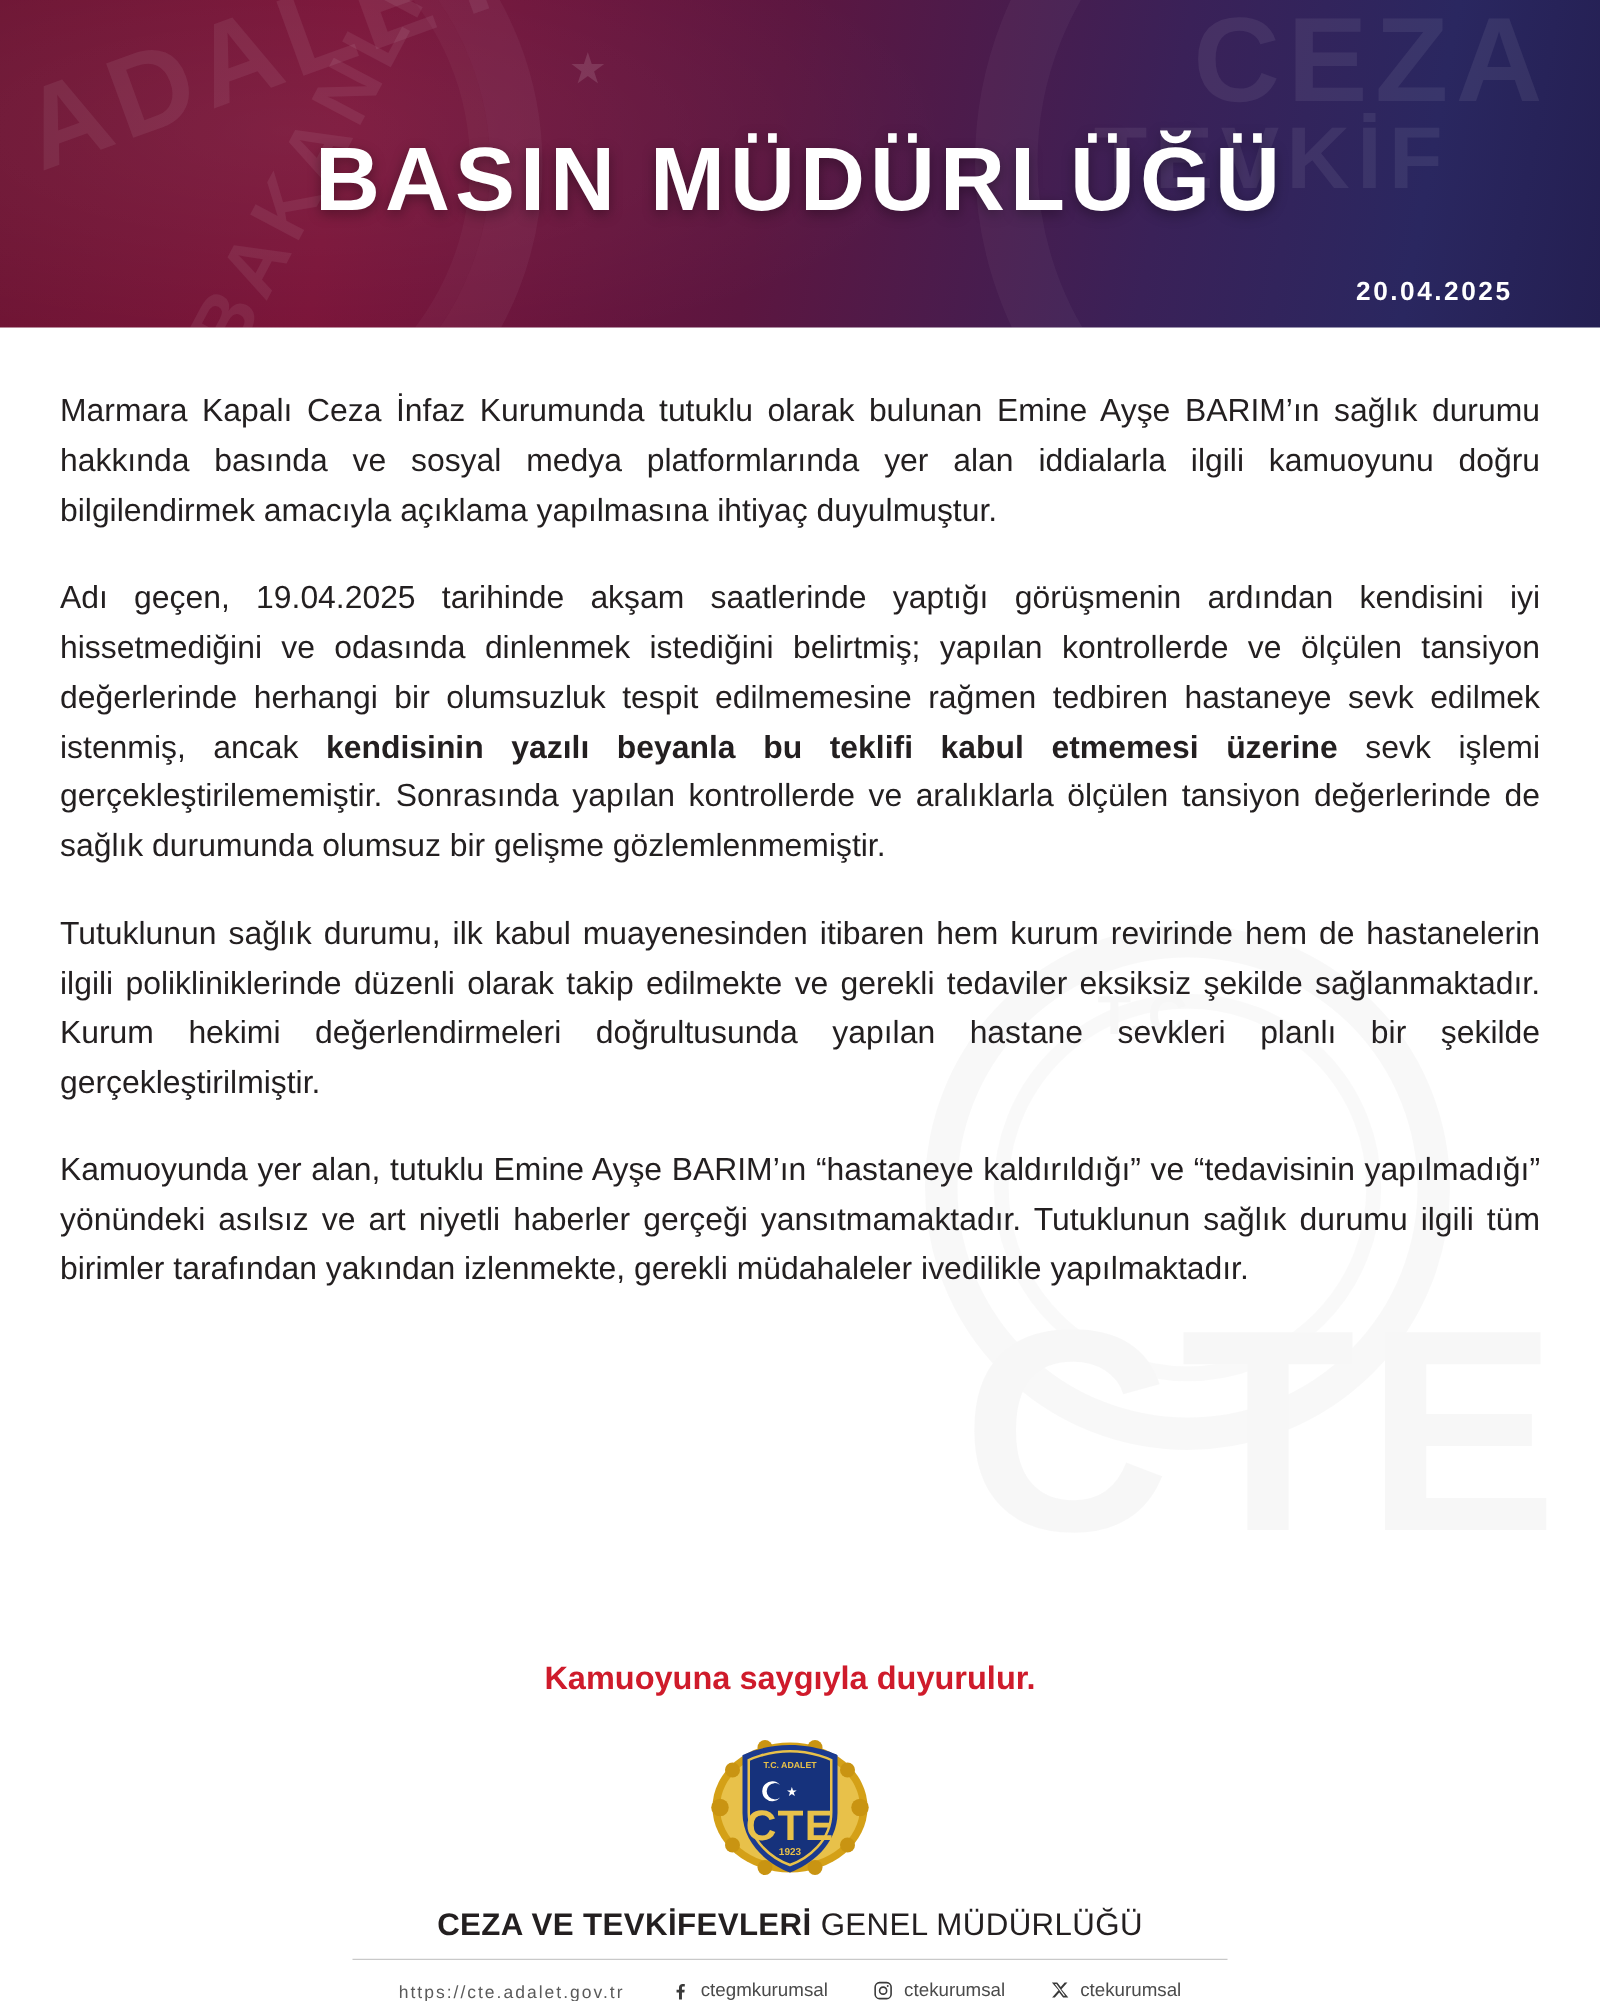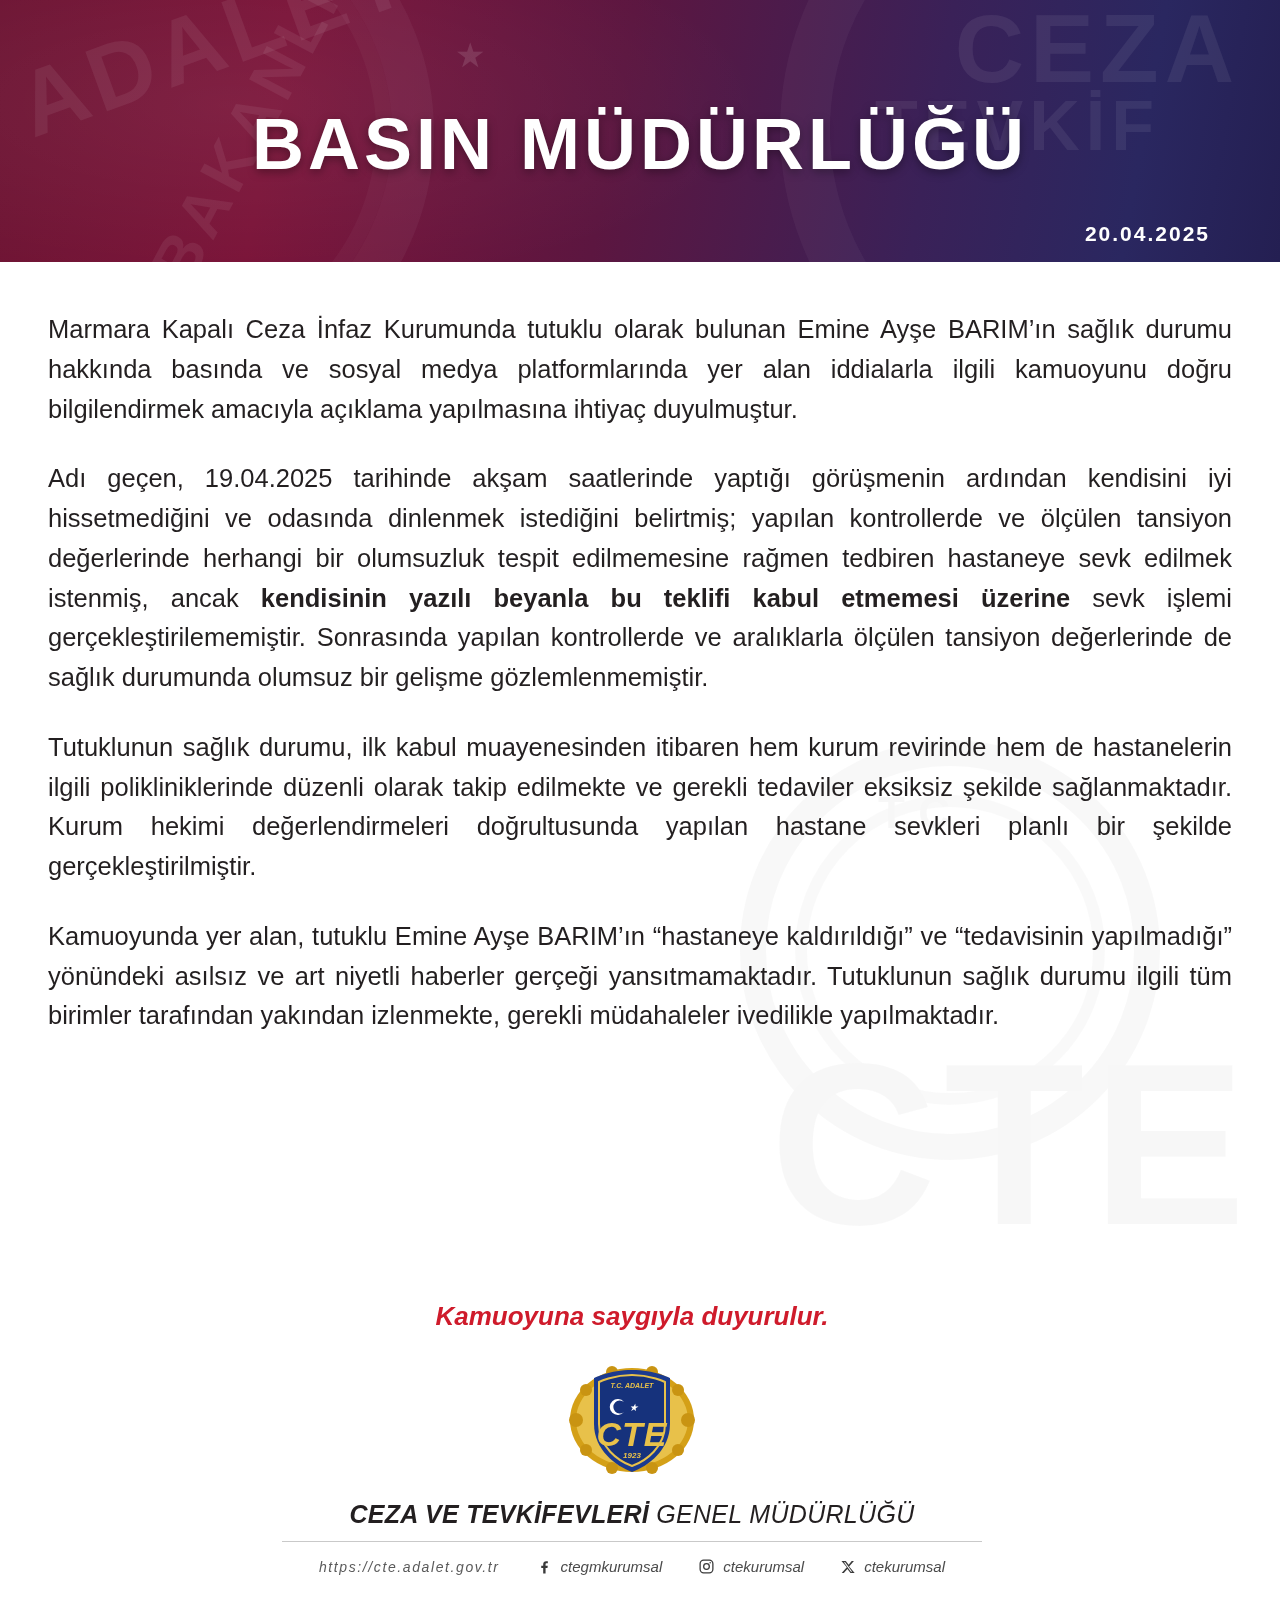--- a/index.html
+++ b/index.html
@@ -165,22 +165,20 @@
   .para b { font-weight: bold; margin-top: 16px; }
 
   
   .footer {
     position: absolute;
     left: 0;
     right: 16px;
     bottom: 0;
     z-index: 3;
     text-align: center;
-    padding-bottom: 26px;
-    font-style: italic;
   }
   .closing {
     color: #cf1b2b;
     font-size: 26px;
     font-weight: bold;
     margin-bottom: 22px;
   }
   .logo-wrap {
     width: 132px;
     height: 132px;
@@ -203,21 +201,21 @@
   .social-row {
     display: flex;
     align-items: center;
     justify-content: center;
     gap: 36px;
     font-size: 15px;
     color: #4a4a4a;
   }
   .social-item {
     display: flex;
-    align-items: center;
+    align-items: flex-start;
     gap: 8px;
   }
   .url {
     letter-spacing: 1.6px;
     color: #5a5a5a;
     font-size: 14px;
   }
   .sm-icon { display: inline-flex; align-items: center; justify-content: center; }
 </style>
 </head>

